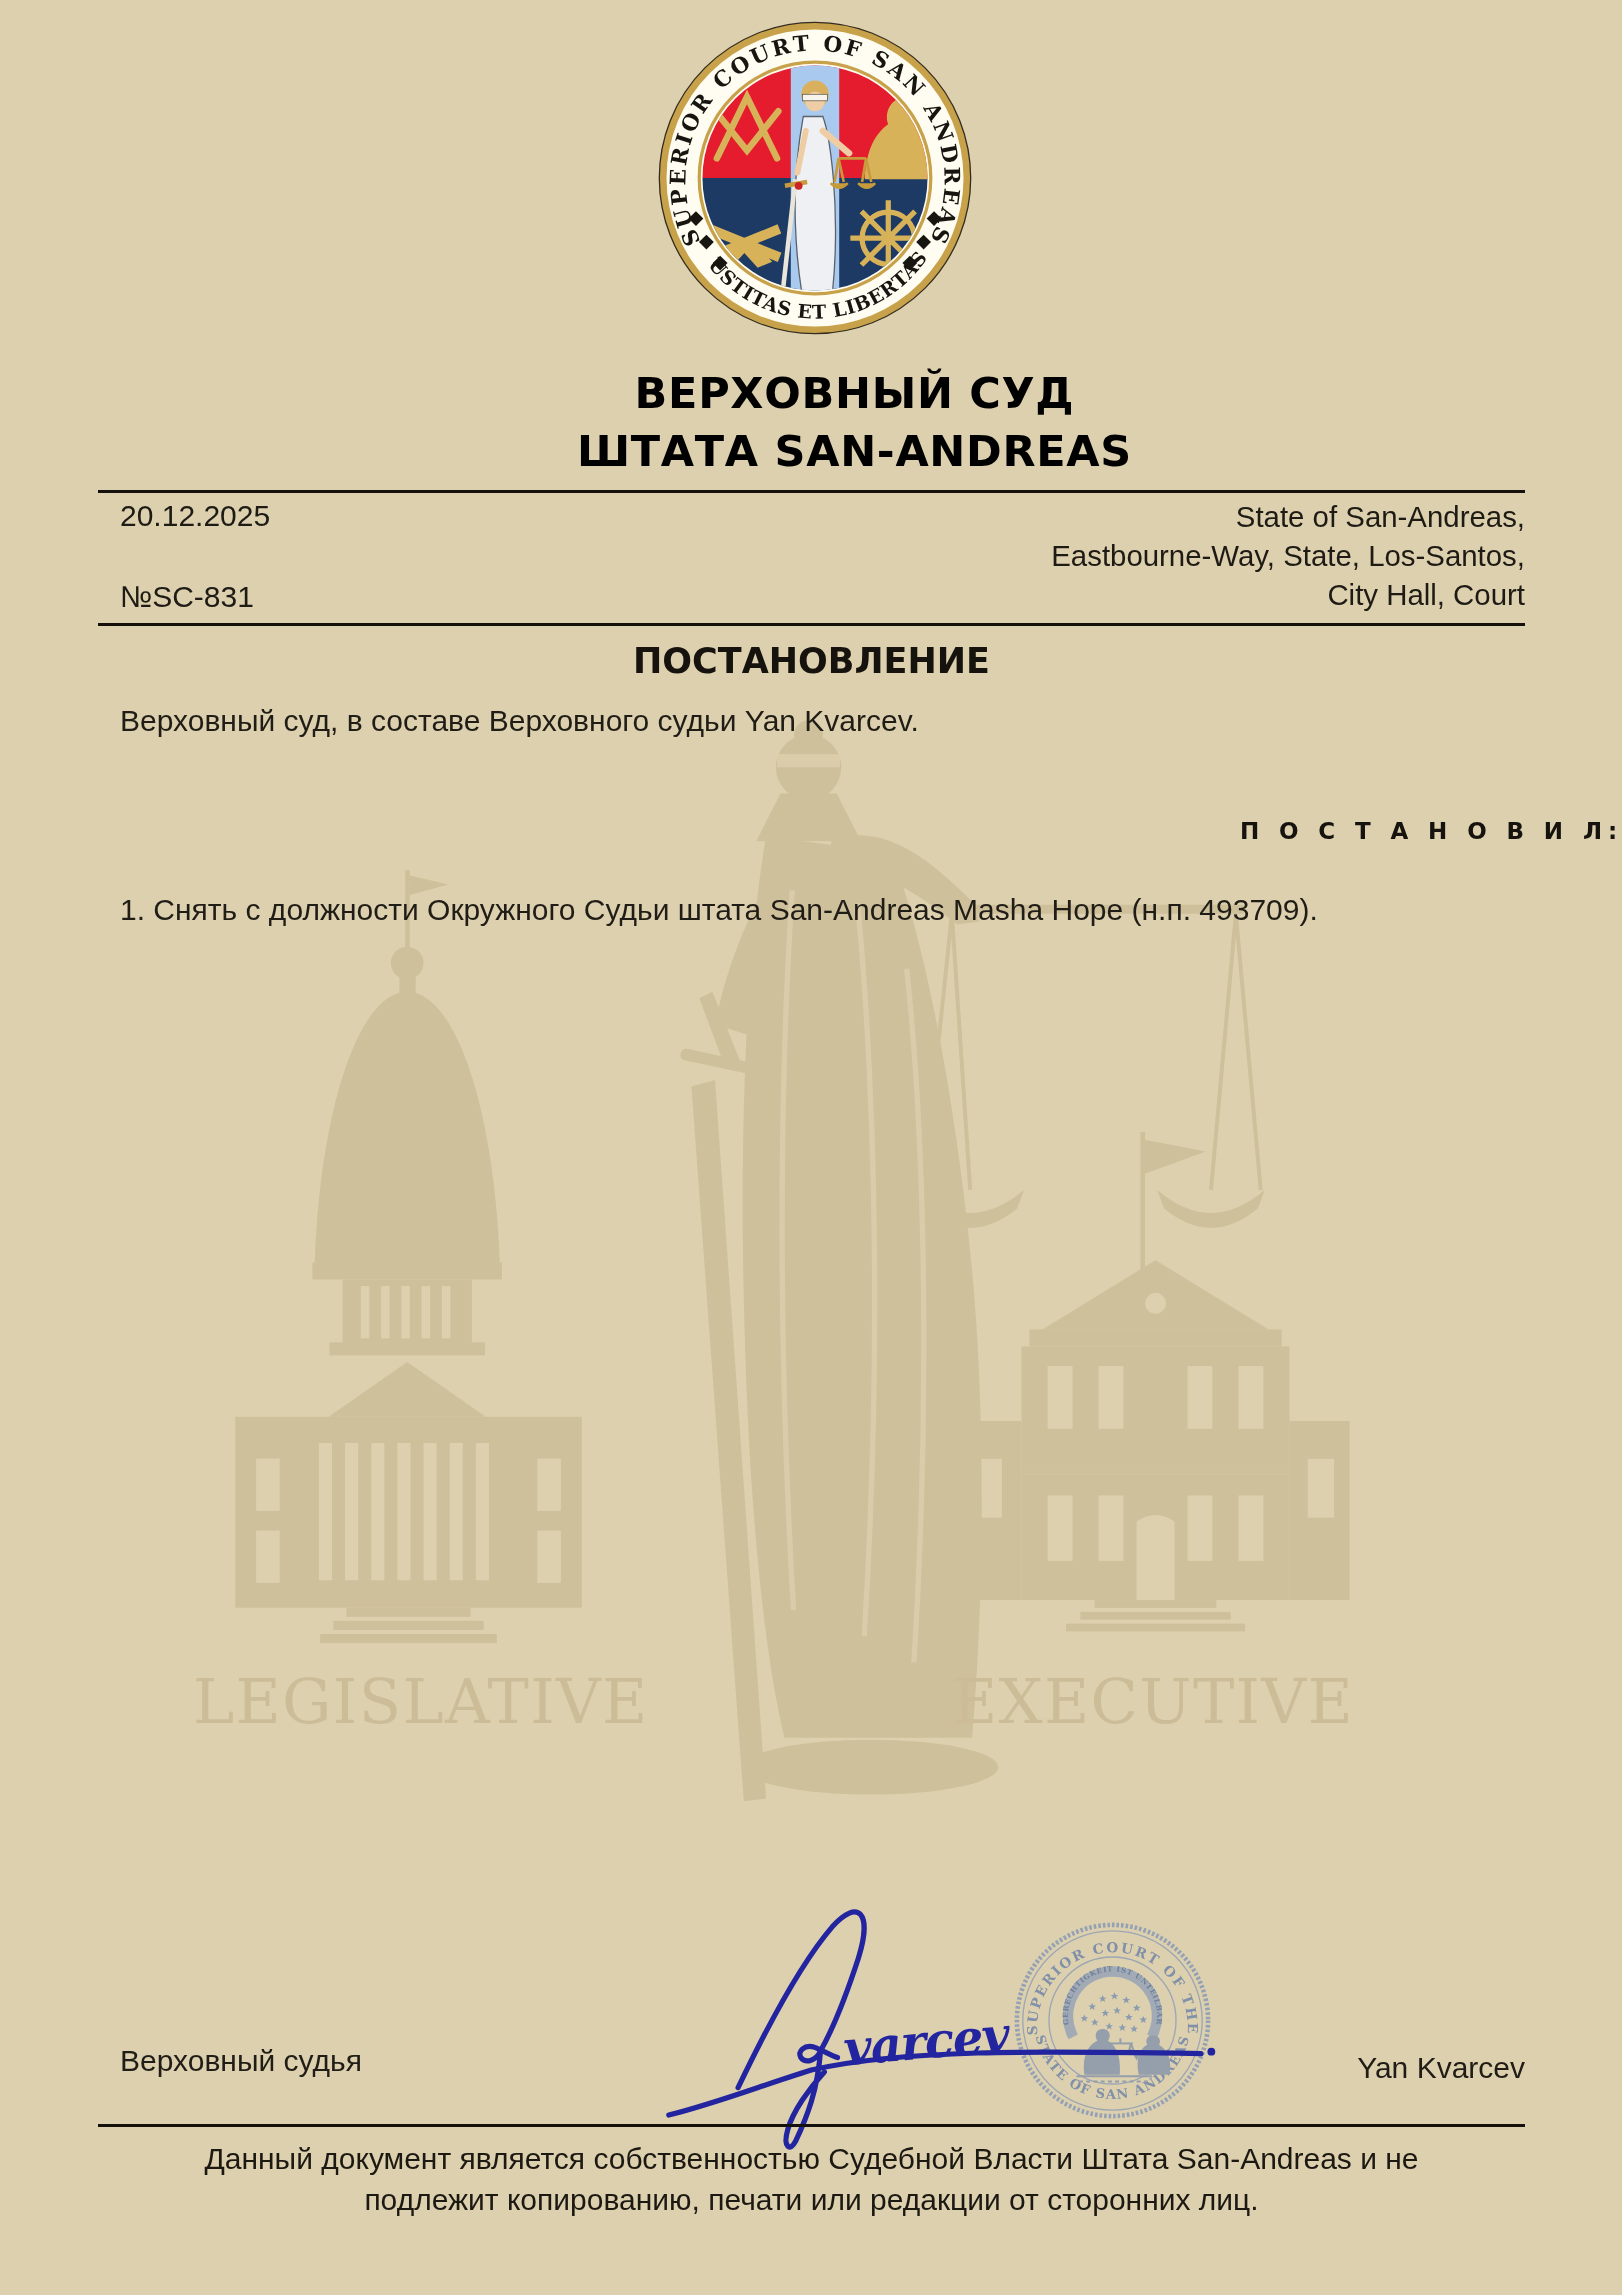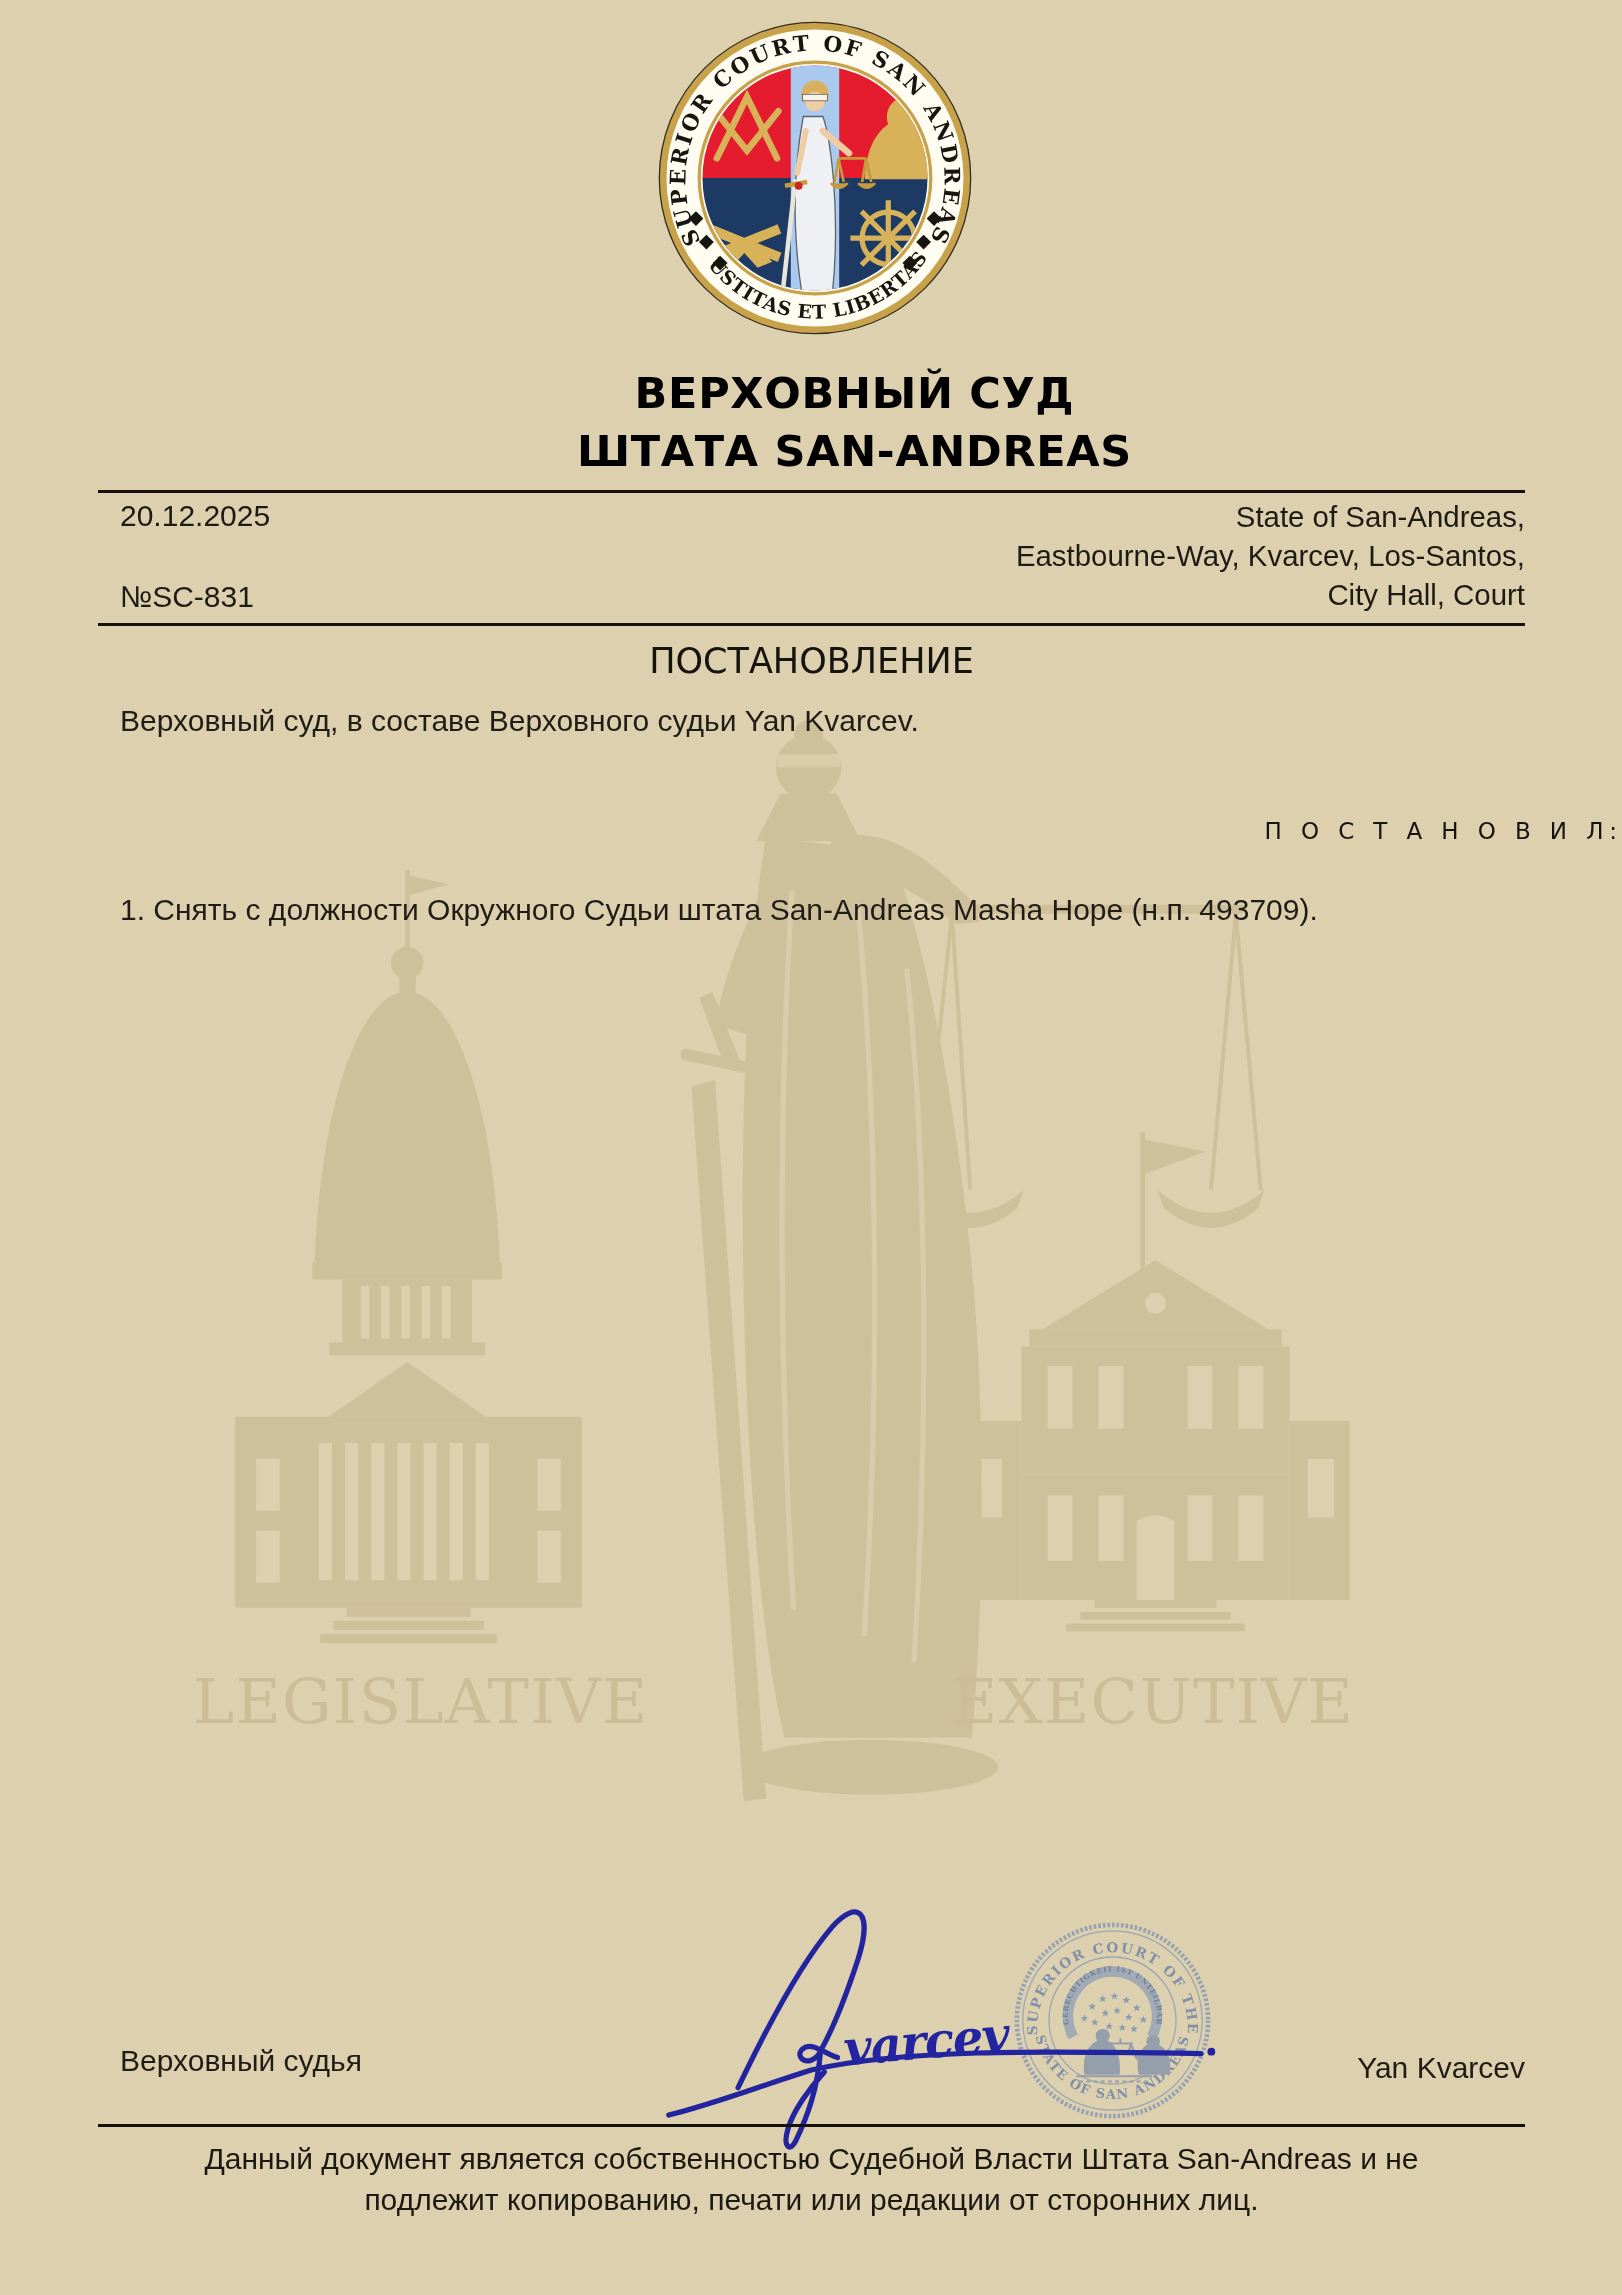--- a/index.html
+++ b/index.html
@@ -6,21 +6,21 @@
   .page{position:relative;width:1623px;height:2295px;background:#ddd0ae;overflow:hidden;
         font-family:"Liberation Sans","DejaVu Sans",sans-serif;color:#1e1b15;}
   .abs{position:absolute;}
   .cond{font-stretch:condensed;}
   .title{left:0;top:364px;width:100%;text-align:center;font-weight:700;font-size:43px;
          line-height:58px;letter-spacing:0.7px;color:#000000;font-family:"DejaVu Sans","Liberation Sans",sans-serif;margin-left:43px;}
   .rule{left:98px;width:1427px;background:#14110c;}
   .meta-date{left:120px;top:499px;font-size:30px;}
   .meta-num{left:120px;top:580px;font-size:30px;}
   .meta-addr{right:98px;top:497px;text-align:right;font-size:29.4px;line-height:39px;}
-  .h-center{left:0;width:100%;text-align:center;font-weight:400;color:#16130e;
+  .h-center{left:0;width:100%;text-align:center;font-weight:700;color:#16130e;
             font-family:"DejaVu Sans","Liberation Sans",sans-serif;}
   .h-decree{top:641px;font-size:35px;}
   .h-resolved{top:818px;font-size:23px;letter-spacing:5.9px;text-align:right;}
   .body-text{font-size:30px;color:#201d17;}
   .intro{left:120px;top:704px;}
   .item{left:120px;top:893px;}
   .wm-label{color:#ccbd98;font-family:"DejaVu Serif","Liberation Serif",serif;text-align:center;}
   .wm-leg{left:193px;width:432px;top:1665px;font-size:62px;letter-spacing:1.3px;}
   .wm-exe{left:919px;width:468px;top:1665px;font-size:62px;letter-spacing:1.3px;}
   .wm-jud{left:0;width:100%;top:1801px;font-size:110px;letter-spacing:6.5px;color:#cabb96;}
@@ -218,21 +218,21 @@
     <div>ВЕРХОВНЫЙ СУД</div>
     <div>ШТАТА SAN-ANDREAS</div>
   </div>
 
   <div class="abs rule" style="top:490px;height:2.6px"></div>
 
   <div class="abs cond meta-date">20.12.2025</div>
   <div class="abs cond meta-num">№SC-831</div>
   <div class="abs cond meta-addr">
     <div>State of San-Andreas,</div>
-    <div>Eastbourne-Way, Kvarcev, Los-Santos,</div>
+    <div>Eastbourne-Way, State, Los-Santos,</div>
     <div>City Hall, Court</div>
   </div>
 
   <div class="abs rule" style="top:623px;height:2.6px"></div>
 
   <div class="abs h-center h-decree">ПОСТАНОВЛЕНИЕ</div>
   <div class="abs cond body-text intro">Верховный суд, в составе Верховного судьи Yan Kvarcev.</div>
   <div class="abs h-center h-resolved">П О С Т А Н О В И Л:</div>
   <div class="abs cond body-text item">1. Снять с должности Окружного Судьи штата San-Andreas Masha Hope (н.п. 493709).</div>
 

